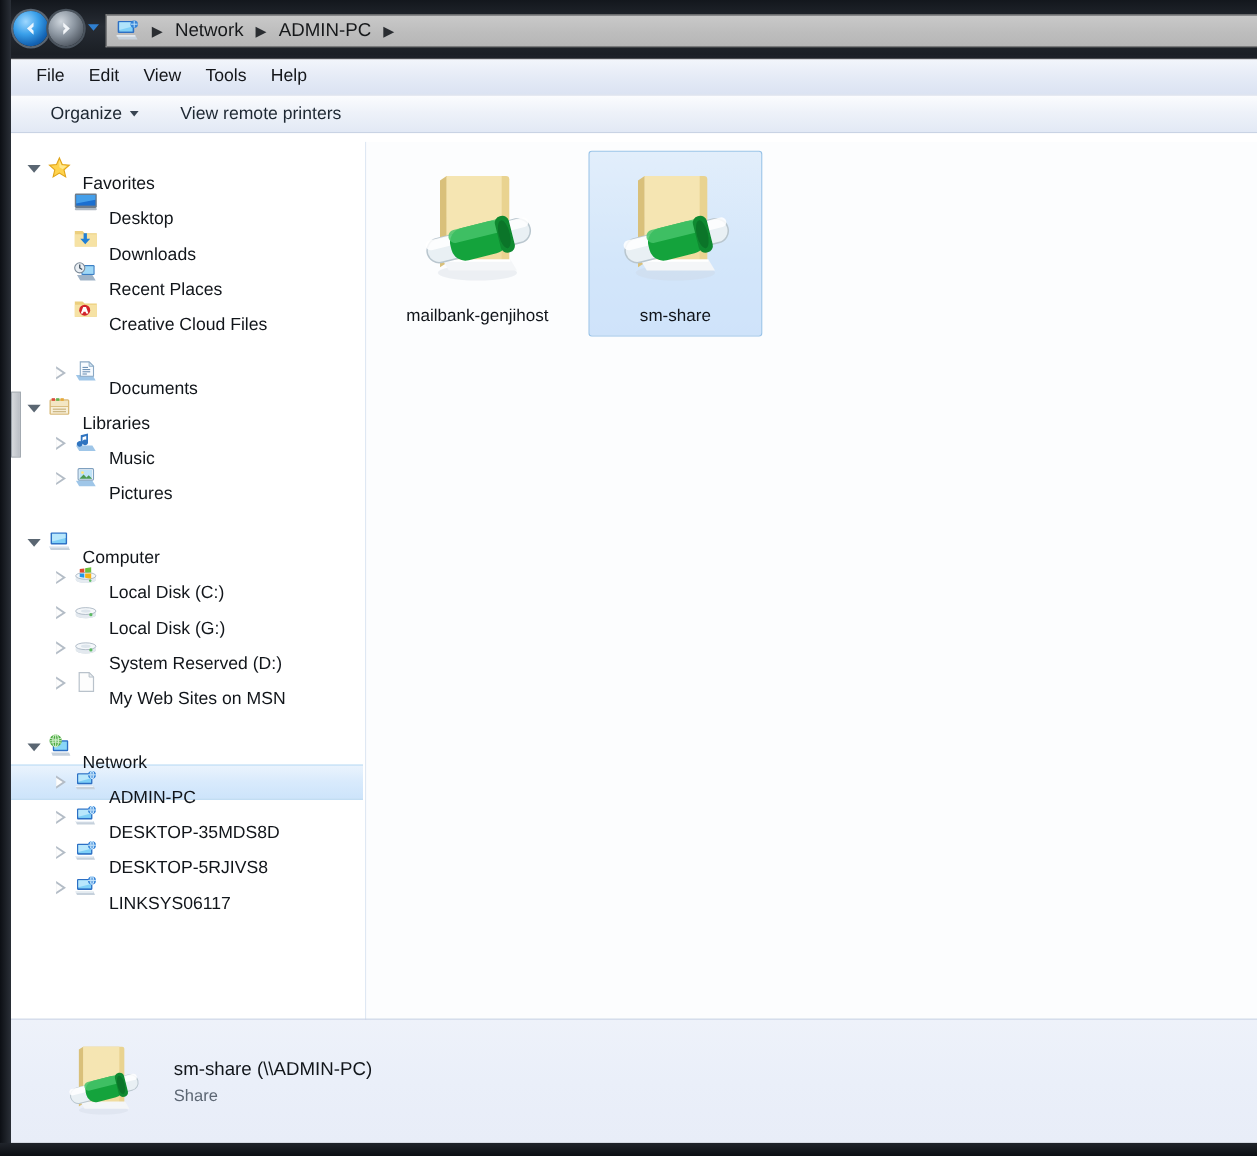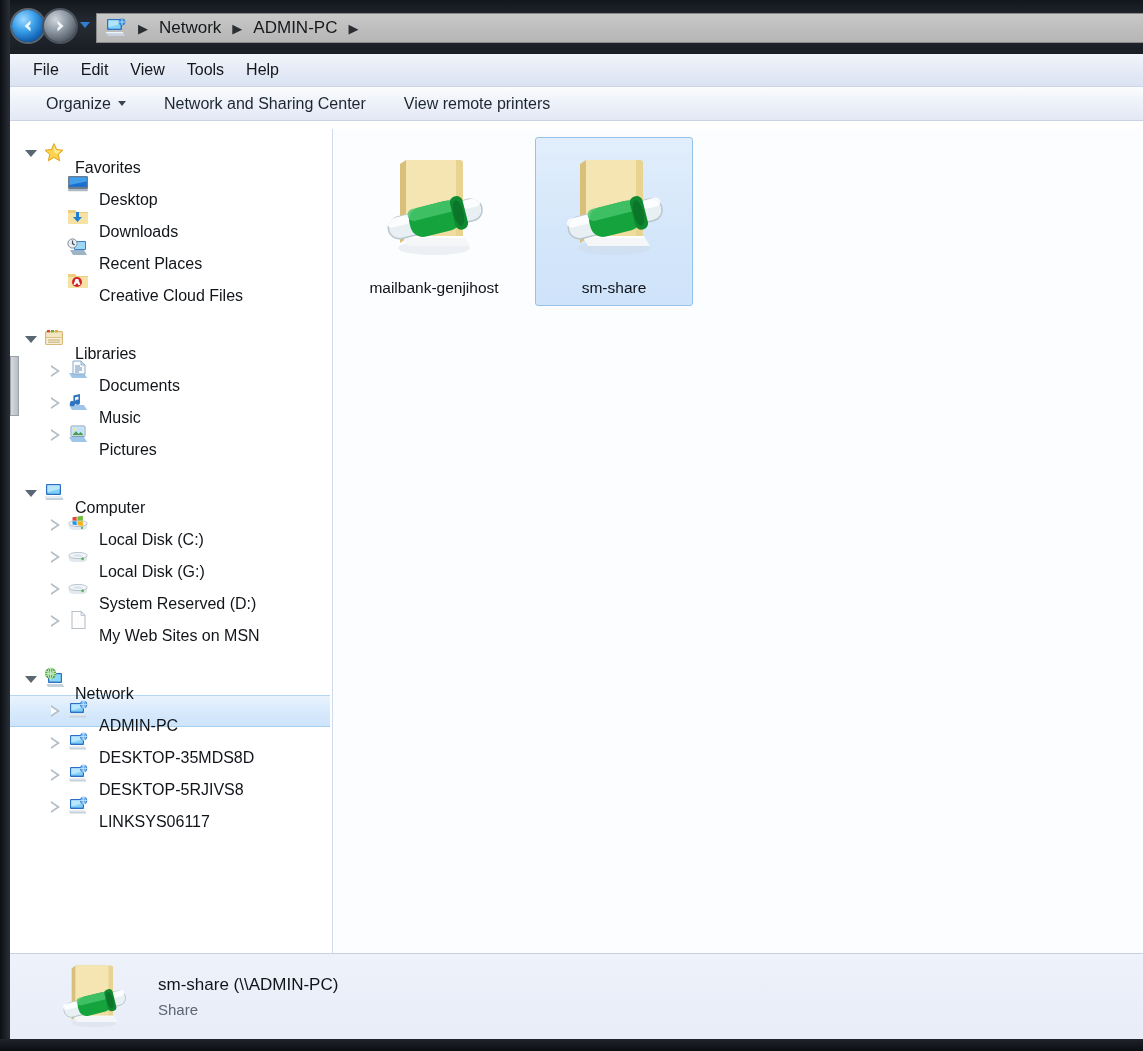--- a/index.html
+++ b/index.html
@@ -161,21 +161,21 @@
     border:1px solid #97c2e8;
   }
   .fileitem .thumb { width:128px; height:128px; position:relative; }
   .fileitem .name {
     margin-top:6px; font-size:15.5px; color:#10141a; text-align:center;
     line-height:1.25; word-break:break-all; max-width:140px;
   }
 
   
   #details {
-    position:absolute; left:0; bottom:0; width:100%; height:86px;
+    position:absolute; left:0; bottom:0; width:100%; height:113px;
     background: linear-gradient(180deg,#eef2fa 0%, #eaeff9 50%, #e8edf8 100%);
     border-top:1px solid #c6d1e4;
     display:flex; align-items:center; padding-left:42px; gap:22px;
   }
   #details .dthumb { width:84px; height:84px; position:relative; flex:0 0 84px;}
   #details .dtxt { display:flex; flex-direction:column; gap:6px;}
   #details .dtitle { font-size:17px; color:#11151a; }
   #details .dsub { font-size:15px; color:#5c6673; }
 
   
@@ -235,23 +235,20 @@
       <div class="menuitem">Tools</div>
       <div class="menuitem">Help</div>
     </div>
 
     <div id="cmdbar">
       <div class="cmditem">
         <span>Organize</span>
         <span class="caret-dn"></span>
       </div>
       <div class="cmditem">
-        <span>Network and Sharing Center</span>
-      </div>
-      <div class="cmditem">
         <span>View remote printers</span>
       </div>
     </div>
 
     <div id="panes">
 
       <div id="navpane">
         <div class="edge-thumb"></div>
         <div class="nav-scroll">
 
@@ -318,57 +315,57 @@
                   <path d="M9.6 10 h2.6 l2.2 6 h-2.1 l-.5-1.6 h-1.9 l-.5 1.6 H7.4 Z" fill="#fff"></path>
                 </svg>
               </span>
               <span class="lbl">Creative Cloud Files</span>
             </div>
           </div>
 
           <div class="spacer"></div>
 
           <div class="group">
-            <div class="nav-row">
-              <span class="tw">
-                  <span class="tri-open"></span>
-                </span>
-              <span class="ico">
-                <svg class="sv" width="24" height="22" viewBox="0 0 24 22">
-                  <rect x="3" y="4" width="18" height="14" rx="1.4" fill="#d8b978"></rect>
-                  <rect x="4.2" y="5.2" width="15.6" height="5" fill="#f3e6c3"></rect>
-                  <rect x="5" y="3" width="3" height="2.4" fill="#d94b3a"></rect>
-                  <rect x="9" y="3" width="3" height="2.4" fill="#62b14e"></rect>
-                  <rect x="13" y="3" width="3" height="2.4" fill="#e5a93a"></rect>
-                  <rect x="4.2" y="11" width="15.6" height="6" fill="#f7efd8"></rect>
-                  <rect x="6" y="12.4" width="12" height="1.2" fill="#cdb886"></rect>
-                  <rect x="6" y="14.6" width="12" height="1.2" fill="#cdb886"></rect>
-                </svg>
-              </span>
-              <span class="lbl">Libraries</span>
-            </div>
-
             <div class="nav-row child">
               <span class="tw indent">
                   <span class="tri-wrap"></span>
                 </span>
               <span class="ico">
                 <svg class="sv" width="24" height="22" viewBox="0 0 24 22">
                   <path d="M3 14 h15 l3 5 H6 Z" fill="#9fc6e8"></path>
                   <path d="M7 2 h8 l4 4 v9 H7 Z" fill="#f7fbff" stroke="#8aa8c4" stroke-width="1"></path>
                   <path d="M15 2 v4 h4 Z" fill="#cfe2f3" stroke="#8aa8c4" stroke-width=".8"></path>
                   <g stroke="#5f87ae" stroke-width=".9">
                     <path d="M9 7 h5"></path>
                       <path d="M9 9 h7"></path>
                       <path d="M9 11 h7"></path>
                       <path d="M9 13 h4"></path>
                   </g>
                 </svg>
               </span>
               <span class="lbl">Documents</span>
+            </div>
+
+            <div class="nav-row">
+              <span class="tw">
+                  <span class="tri-open"></span>
+                </span>
+              <span class="ico">
+                <svg class="sv" width="24" height="22" viewBox="0 0 24 22">
+                  <rect x="3" y="4" width="18" height="14" rx="1.4" fill="#d8b978"></rect>
+                  <rect x="4.2" y="5.2" width="15.6" height="5" fill="#f3e6c3"></rect>
+                  <rect x="5" y="3" width="3" height="2.4" fill="#d94b3a"></rect>
+                  <rect x="9" y="3" width="3" height="2.4" fill="#62b14e"></rect>
+                  <rect x="13" y="3" width="3" height="2.4" fill="#e5a93a"></rect>
+                  <rect x="4.2" y="11" width="15.6" height="6" fill="#f7efd8"></rect>
+                  <rect x="6" y="12.4" width="12" height="1.2" fill="#cdb886"></rect>
+                  <rect x="6" y="14.6" width="12" height="1.2" fill="#cdb886"></rect>
+                </svg>
+              </span>
+              <span class="lbl">Libraries</span>
             </div>
 
             <div class="nav-row child">
               <span class="tw indent">
                   <span class="tri-wrap"></span>
                 </span>
               <span class="ico">
                 <svg class="sv" width="24" height="22" viewBox="0 0 24 22">
                   <path d="M3 14 h15 l3 5 H6 Z" fill="#9fc6e8"></path>
                   <path d="M14 3 v8.2 a2.6 2.6 0 1 1 -1.6 -2.4 V5.4 L9 6.4 v6.2 a2.6 2.6 0 1 1 -1.6 -2.4 V4.6 Z" fill="#2f74c0"></path>

